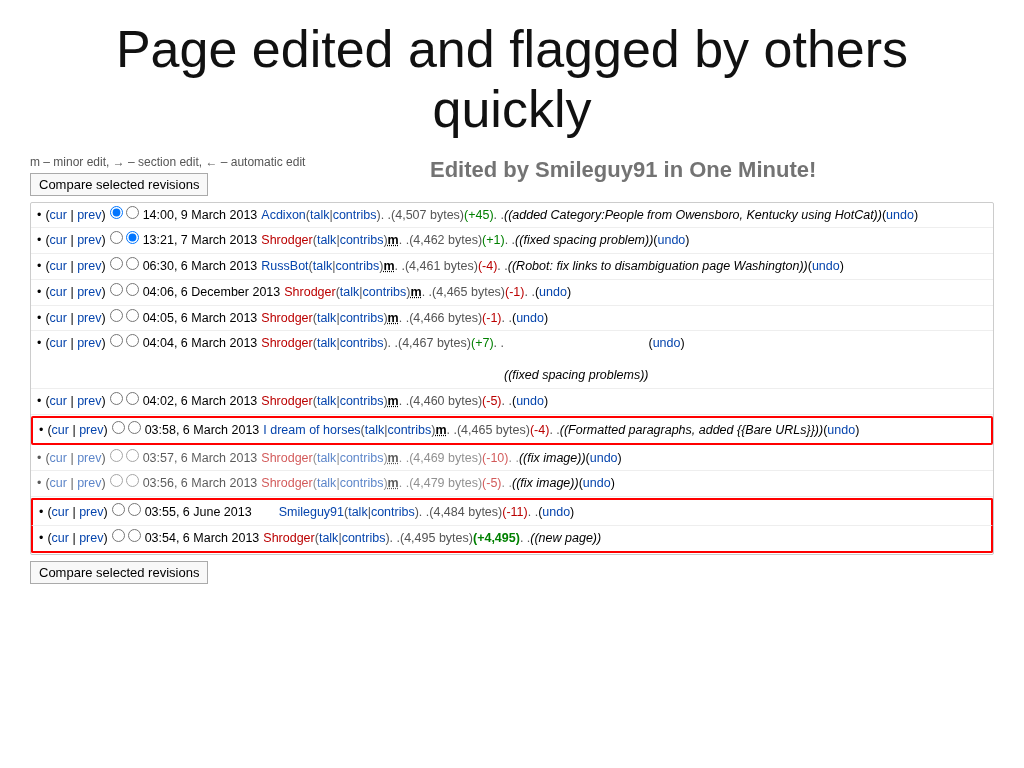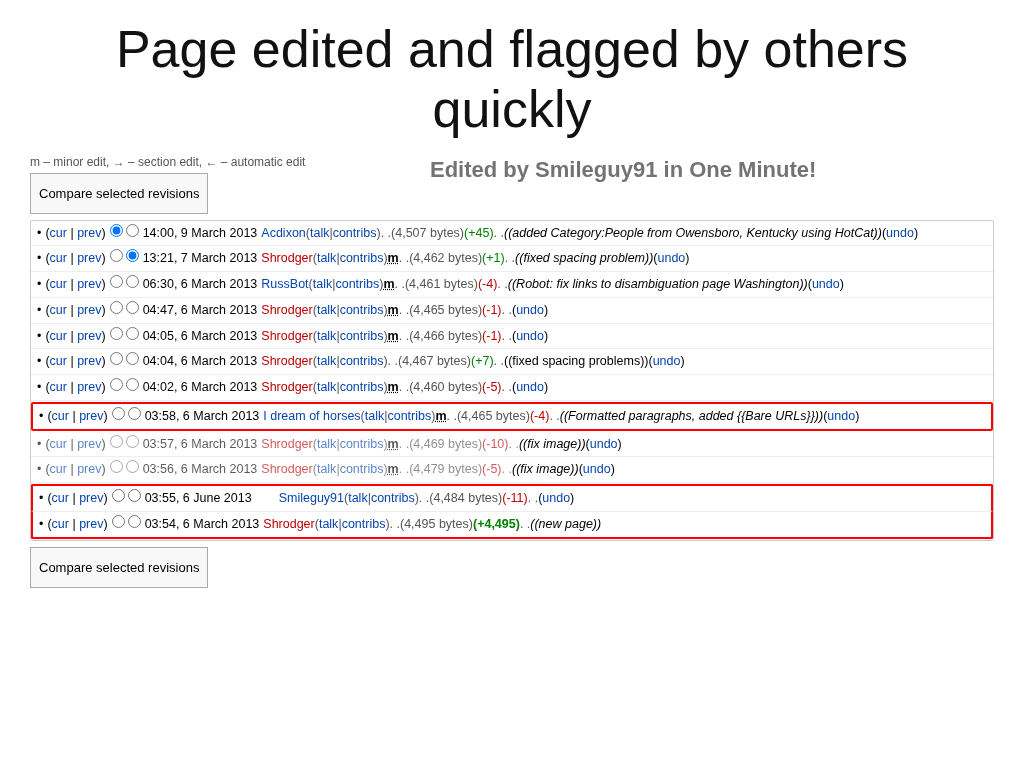--- a/index.html
+++ b/index.html
@@ -39,21 +39,21 @@
 
     .legend-line {
       font-size: 12px;
       color: #555;
       margin-bottom: 4px;
     }
 
     .compare-btn {
       background: #f8f8f8;
       border: 1px solid #aaa;
-      padding: 12px 8px;
+      padding: 3px 8px;
       font-size: 13px;
       cursor: pointer;
       margin-bottom: 6px;
     }
 
     .revision-list {
       border: 1px solid #ccc;
       border-radius: 2px;
       width: 100%;
     }
@@ -172,21 +172,21 @@
       <div class="rev-row">
     <span class="bullet" style="">•</span>
     <span class="cur-prev" style="">
       (<a href="#">cur</a>
       | <a href="#">prev</a>)
     </span>
     <span class="radio-wrap" style="">
       <input type="radio" name="radio-a" style="">
       <input type="radio" name="radio-b" style="">
     </span>
-    <span class="timestamp" style="">04:47, 6 March 2013</span>
+    <span class="timestamp" style="">04:06, 6 December 2013</span>
     <span style="color:#b00;">Shrodger</span>
     <span style="color:#555;"> (</span>
     <a href="#" style="color:#0645ad;text-decoration:none;">talk</a>
     <span style="color:#555;"> | </span>
     <a href="#" style="color:#0645ad;text-decoration:none;">contribs</a>
     <span style="color:#555;">)</span>
     <span style=""> <span class="minor" style="text-decoration:underline;text-decoration-style:dotted;font-weight:bold;">m</span> </span>
     <span style="color:#555;">. . </span>
     <span class="bytes" style="">(4,465 bytes)</span>
     <span style="color:#b00;font-weight:normal;"> (-1)</span>
@@ -234,21 +234,21 @@
     <span style="color:#555;"> (</span>
     <a href="#" style="color:#0645ad;text-decoration:none;">talk</a>
     <span style="color:#555;"> | </span>
     <a href="#" style="color:#0645ad;text-decoration:none;">contribs</a>
     <span style="color:#555;">)</span>
     <span style=""> </span>
     <span style="color:#555;">. . </span>
     <span class="bytes" style="">(4,467 bytes)</span>
     <span style="color:#008000;font-weight:normal;"> (+7)</span>
     <span style="color:#555;"> . . </span>
-    <span style=""> ((fixed spacing problems))</span> 
+    <span style="font-style:italic;margin-top:32px;"> ((fixed spacing problems))</span> 
     (<a href="#" style="color:#0645ad;text-decoration:none;">undo</a>)
   </div>
       <div class="rev-row">
     <span class="bullet" style="">•</span>
     <span class="cur-prev" style="">
       (<a href="#">cur</a>
       | <a href="#">prev</a>)
     </span>
     <span class="radio-wrap" style="">
       <input type="radio" name="radio-a" style="">

